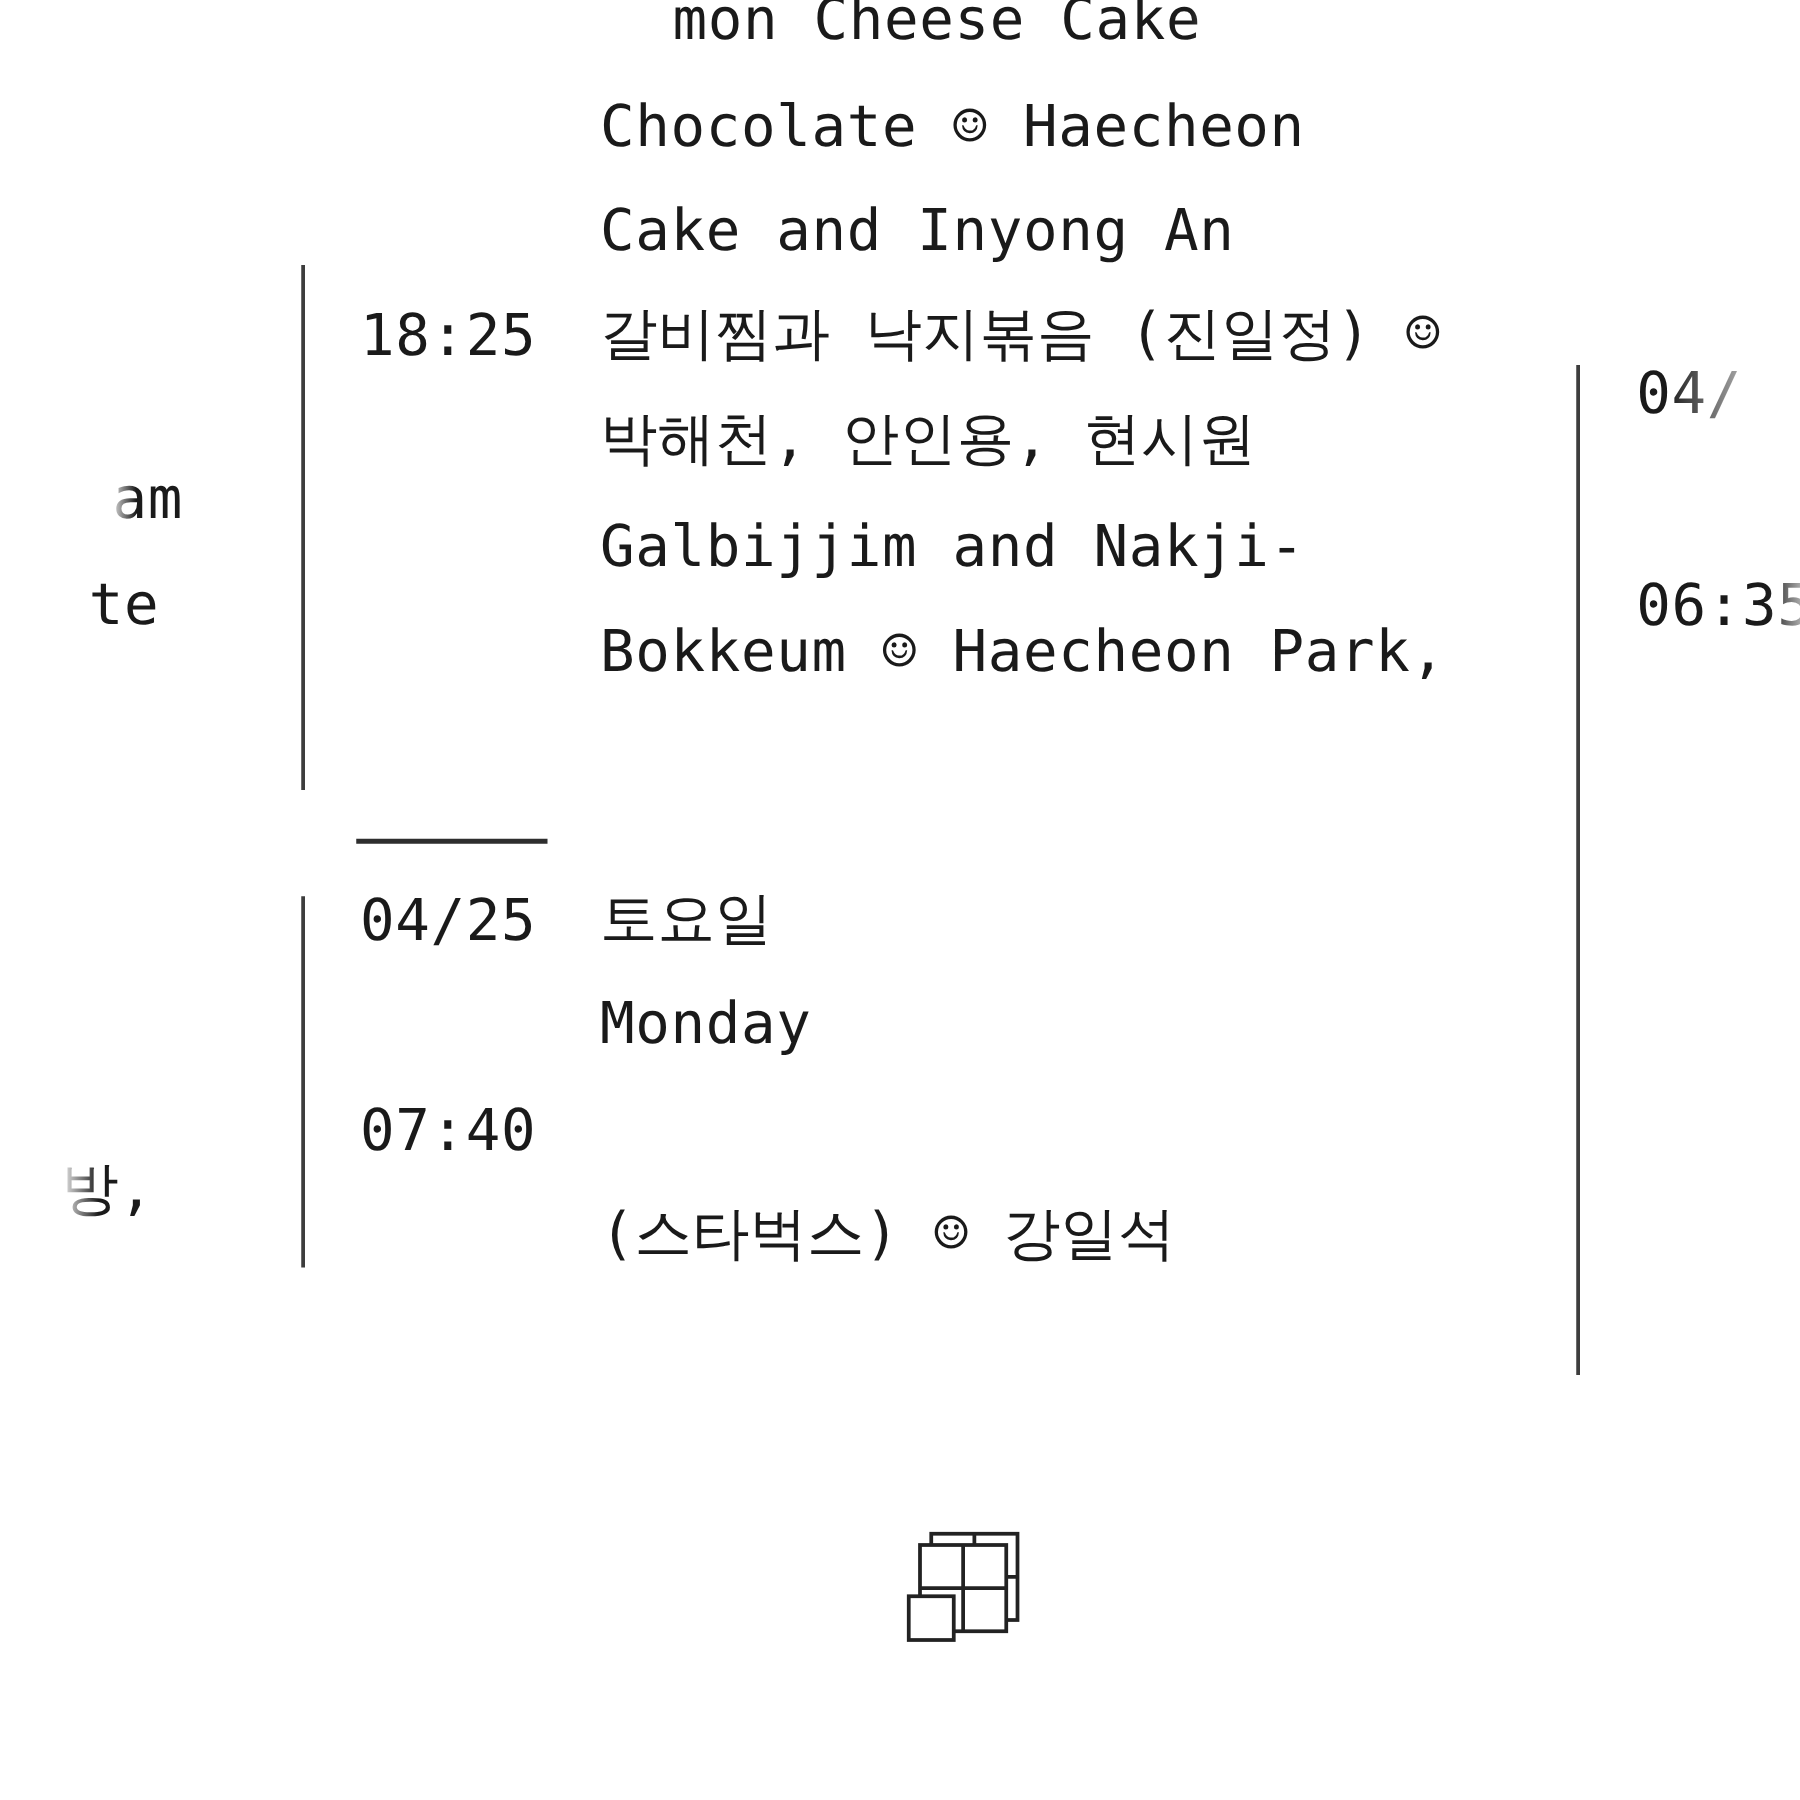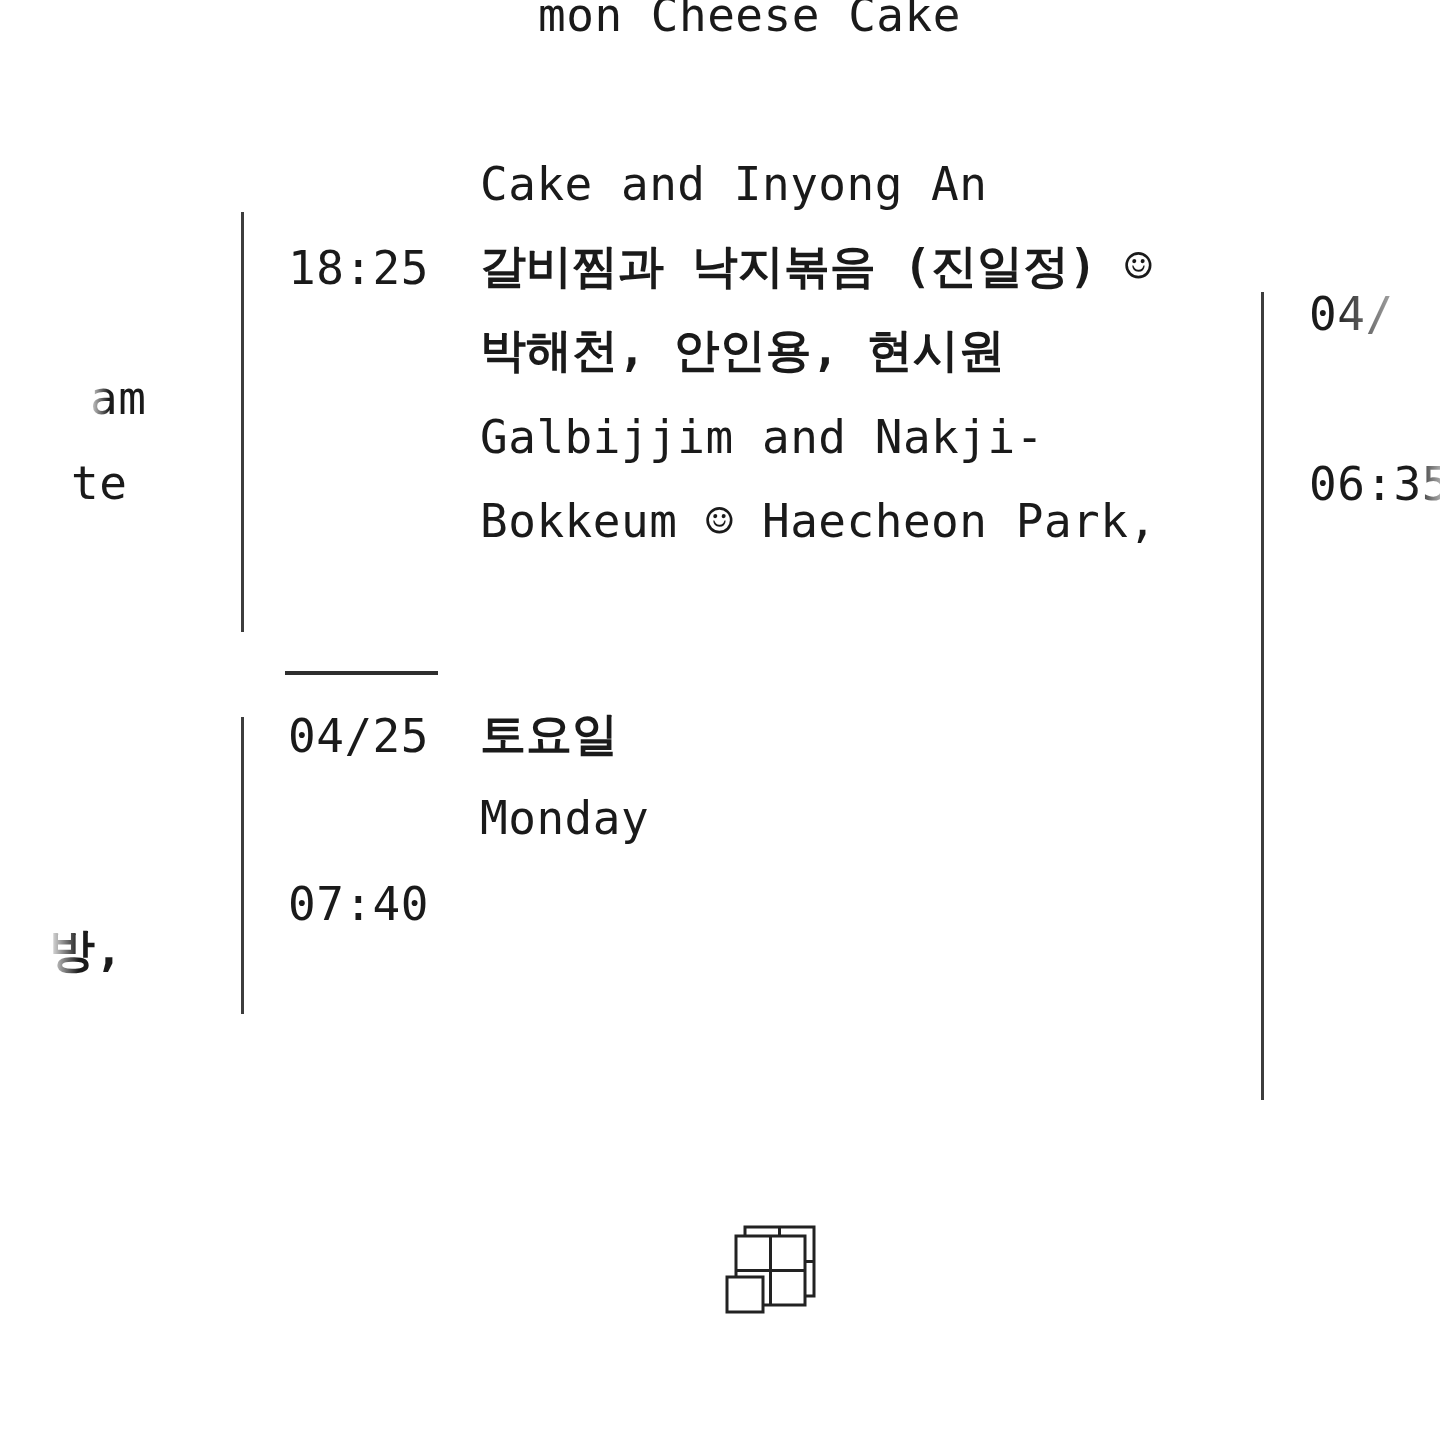--- a/index.html
+++ b/index.html
@@ -18,21 +18,21 @@
     margin-left: 33px;
   }
   .t {
     position: absolute;
     white-space: pre;
     font-size: 46px;
     line-height: 56px;
     letter-spacing: 0.5px;
     color: #1a1a1a;
   }
-  .ko { letter-spacing: 0px; font-weight: bold; }
+  .ko { letter-spacing: 0px; }
   .vrule {
     position: absolute;
     width: 3px;
     background: #3d3d3d;
   }
   .hrule {
     position: absolute;
     height: 4px;
     background: #2e2e2e;
   }
@@ -55,33 +55,35 @@
 
 <div class="page">
 
   <div class="vrule" style="left:208px; top:212px; height:420px;"></div>
   <div class="vrule" style="left:208px; top:717px; height:297px;"></div>
   <div class="vrule" style="left:1228px; top:292px; height:808px;"></div>
 
   <div class="hrule" style="left:252px; top:671px; width:153px;"></div>
 
   <div class="t" style="left:505px; top:-13px;">mon Cheese Cake</div>
+  <div class="t" style="left:447px; top:73px;">Chocolate ☺ Haecheon</div>
   <div class="t" style="left:447px; top:156px;">Cake and Inyong An</div>
 
   <div class="t" style="left:255px; top:240px;">18:25</div>
   <div class="t ko" style="left:447px; top:238px;">갈비찜과 낙지볶음 (진일정) ☺</div>
   <div class="t ko" style="left:447px; top:322px;">박해천, 안인용, 현시원</div>
   <div class="t" style="left:447px; top:409px;">Galbijjim and Nakji-</div>
   <div class="t" style="left:447px; top:493px;">Bokkeum ☺ Haecheon Park,</div>
 
   <div class="t" style="left:255px; top:708px;">04/25</div>
   <div class="t ko" style="left:447px; top:706px;">토요일</div>
   <div class="t" style="left:447px; top:790px;">Monday</div>
 
   <div class="t" style="left:255px; top:876px;">07:40</div>
+  <div class="t ko" style="left:447px; top:958px;">(스타벅스) ☺ 강일석</div>
 
   <div class="t" style="left:1276px; top:286px;">04/</div>
   <div class="t" style="left:1276px; top:456px;">06:35</div>
 
   <div class="t" style="left:57px; top:370px;">am</div>
   <div class="t" style="left:38px; top:455px;">te</div>
   <div class="t ko" style="left:16px; top:922px;">방,</div>
 
   <div class="fade to-right" style="left:918px; top:0px; width:115px; height:48px;"></div>
   <div class="fade to-right" style="left:1300px; top:278px; width:140px; height:70px;"></div>

